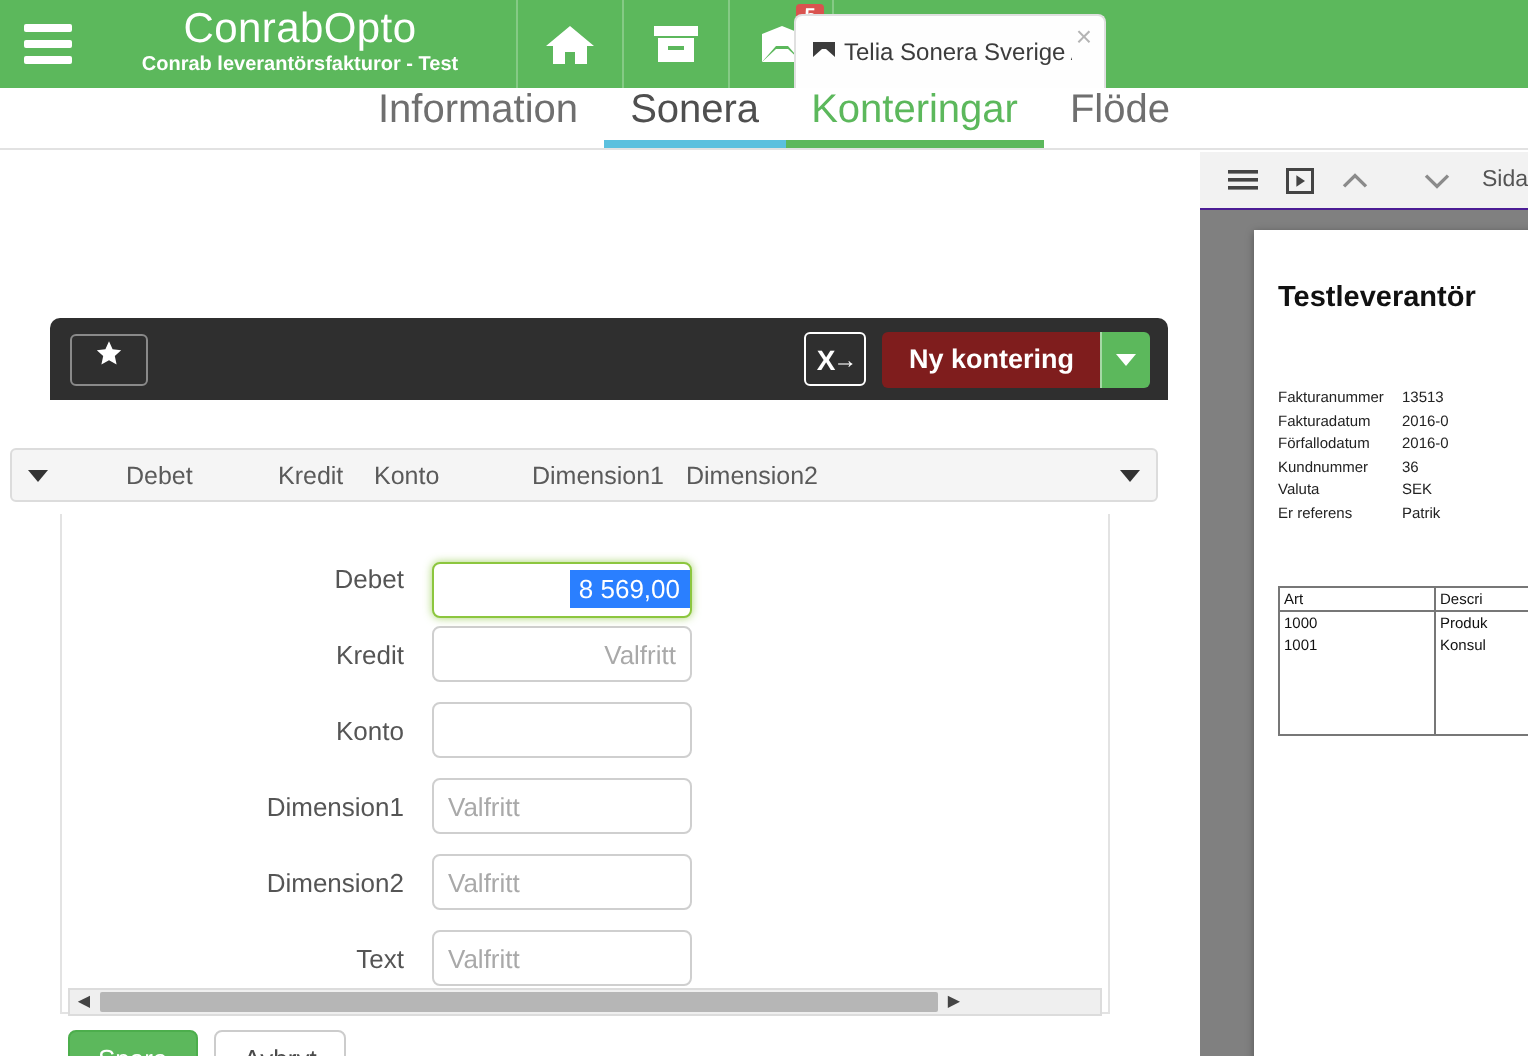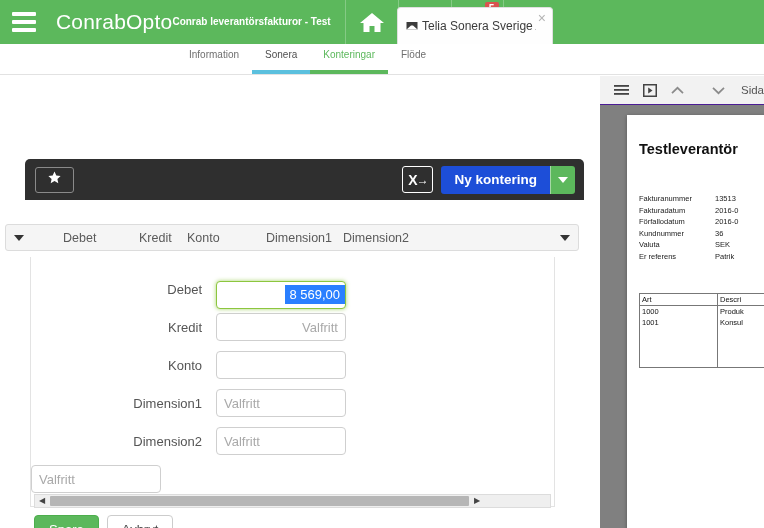--- a/index.html
+++ b/index.html
@@ -18,21 +18,21 @@
     position: absolute; left: 0; top: 0; width: 764px; height: 44px;
     background: #5cb85c;
     display: flex; align-items: stretch;
   }
   .hamburger {
     width: 46px; display: flex; flex-direction: column; align-items: center;
     justify-content: center; gap: 4px; cursor: pointer; padding-left: 2px;
   }
   .hamburger span { display:block; width: 24px; height: 4px; background: #fff; border-radius: 1px; }
 
-  .brand { display: flex; flex-direction: row; justify-content: flex-end;
+  .brand { display: flex; flex-direction: column; justify-content: center;
            align-items: center; padding: 0 14px 0 10px; min-width: 212px; }
   .brand-title { color: #ffffff; font-size: 21px; line-height: 22px; letter-spacing: .2px; font-weight: 400; }
   .brand-sub { color: #ffffff; font-size: 10px; line-height: 14px; font-weight: 700; }
 
   .navicons { display: flex; align-items: stretch; }
   .navicon {
     width: 53px; display: flex; align-items: center; justify-content: center;
     border-left: 1px solid rgba(255,255,255,.25);
     position: relative; cursor: pointer;
   }
@@ -58,21 +58,21 @@
   .doc-tab .tab-close { color: #b4b4b4; font-size: 14px; line-height: 1; margin-left: 2px;
                         align-self: flex-start; margin-top: 3px; cursor: pointer; }
 
   
   .subtabs {
     position: absolute; left: 0; top: 44px; width: 764px; height: 31px;
     background: #ffffff; border-bottom: 1px solid #e2e2e2;
     display: flex; align-items: flex-end; padding-left: 176px;
   }
   .subtab {
-    font-size: 10px; color: #6f6f6f; padding: 0 13px 7px; cursor: pointer;
+    font-size: 20px; color: #6f6f6f; padding: 0 13px 7px; cursor: pointer;
     border-bottom: 4px solid transparent; line-height: 16px;
   }
   .subtab.blue { border-bottom-color: #5bc0de; color: #4f4f4f; }
   .subtab.green { border-bottom-color: #5cb85c; color: #5cb85c; }
 
   
   .workarea { position: absolute; left: 0; top: 76px; width: 600px; height: 452px; background: #ffffff; }
 
   
   .panel {
@@ -87,21 +87,21 @@
     border-radius: 3px; display: flex; align-items: center; justify-content: center; cursor: pointer;
   }
   .panel-head-right { margin-left: auto; display: flex; align-items: center; gap: 8px; }
   .xls-btn {
     width: 31px; height: 27px; background: #2f2f2f; border: 1px solid #ffffff; border-radius: 3px;
     color: #fff; font-size: 14px; font-weight: 700; display:flex; align-items:center;
     justify-content:center; letter-spacing:-1px; cursor: pointer;
   }
   .newbtn-group { display: flex; }
   .newbtn {
-    background: #1d4ed8; color: #fff; font-size: 13.5px; font-weight: 700;
+    background: #7f1d1d; color: #fff; font-size: 13.5px; font-weight: 700;
     padding: 0 13px; height: 28px; display: flex; align-items: center;
     border-top-left-radius: 3px; border-bottom-left-radius: 3px; cursor: pointer;
   }
   .newbtn-caret {
     background: #5cb85c; width: 25px; height: 28px; display: flex; align-items: center;
     justify-content: center; border-left: 1px solid rgba(255,255,255,.45);
     border-top-right-radius: 3px; border-bottom-right-radius: 3px; cursor: pointer;
   }
   .caret-white { width: 0; height: 0; border-left: 5px solid transparent; border-right: 5px solid transparent; border-top: 6px solid #fff; }
 
@@ -179,21 +179,21 @@
   .pdf-ico { cursor: pointer; display: flex; align-items: center; }
   .pdf-sep { width: 1px; height: 15px; background: #c2c2c2; }
   .pdf-sida { font-size: 11.5px; color: #555; margin-left: 2px; }
   .pdf-page {
     position: absolute; left: 27px; top: 39px; width: 150px; height: 470px;
     background: #ffffff; box-shadow: 0 1px 4px rgba(0,0,0,.35);
     overflow: hidden; padding: 12px 0 0 12px;
   }
   .pdf-h1 { font-size: 14.5px; font-weight: 700; color: #111; white-space: nowrap; margin-top: 14px; }
   .pdf-kv { margin-top: 36px; font-size: 7.5px; color: #222; line-height: 11.6px; white-space: nowrap; }
-  .pdf-kv .k { display: inline-block; width: 76px; }
+  .pdf-kv .k { display: inline-block; width: 62px; }
   .pdf-table {
     margin-top: 30px; width: 190px; border: 1px solid #777; border-collapse: collapse;
     font-size: 7.5px; color: #111;
   }
   .pdf-table th, .pdf-table td { border-right: 1px solid #777; padding: 1px 2px; text-align: left; font-weight: 400; }
   .pdf-table thead th { border-bottom: 1px solid #777; font-weight: 400; }
   .pdf-table td.pad { height: 40px; }
 </style>
 </head>
 <body>
@@ -319,20 +319,21 @@
         <div class="flabel">Dimension1</div>
         <input class="finput" type="text" placeholder="Valfritt" style="">
       </div>
 
       <div class="frow">
         <div class="flabel">Dimension2</div>
         <input class="finput" type="text" placeholder="Valfritt" style="">
       </div>
 
       <div class="frow">
+        <div class="flabel">Text</div>
         <input class="finput" type="text" placeholder="Valfritt" style="">
       </div>
     </div>
 
     <div class="hscroll">
       <div class="arr">◀</div>
       <div class="thumb"></div>
       <div class="arr">▶</div>
     </div>
 

